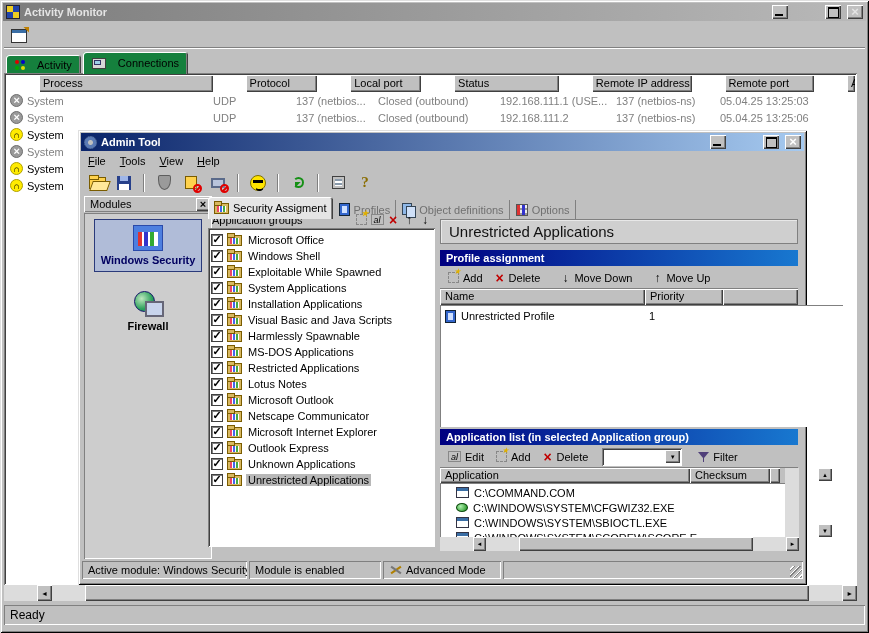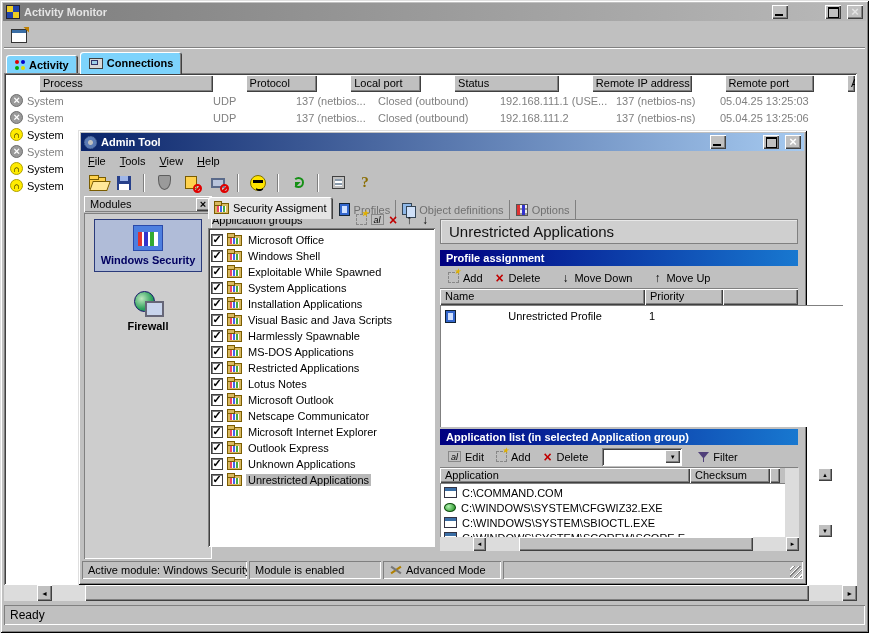--- a/index.html
+++ b/index.html
@@ -23,23 +23,23 @@
   .g-max::after { content:""; width:9px; height:8px; border:1px solid #000; border-top:2px solid #000; }
   .g-close::after { content:"×"; font-weight:bold; font-size:13px; line-height:10px; }
 
   
   .am-toolbar { position:absolute; left:4px; top:24px; width:861px; height:24px; border-bottom:1px solid #808080; box-shadow:0 1px 0 #fff; display:flex; align-items:center; padding-left:4px; }
   .prop-icon { width:16px; height:14px; position:relative; background:#fff; border:1px solid #333; }
   .prop-icon::before { content:""; position:absolute; left:0; top:0; right:0; height:3px; background:#3a6ea5; }
   .prop-icon::after { content:""; position:absolute; right:-3px; top:-3px; width:6px; height:6px; background:#c08000; clip-path:polygon(100% 0,0 0,100% 100%); }
 
   .tabstrip { position:absolute; left:6px; top:52px; height:22px; display:flex; align-items:flex-end; gap:2px; }
-  .tab { height:19px; display:flex; align-items:center; gap:4px; padding:0 9px; background:#7dd3fc;
+  .tab { height:19px; display:flex; align-items:center; gap:12px; padding:0 9px; background:#15803d;
          box-shadow: inset 1px 1px 0 #fff, inset -1px 0 0 #404040, inset -2px 0 0 #808080;
-         border-top-left-radius:3px; border-top-right-radius:3px;font-weight:bold; }
+         border-top-left-radius:3px; border-top-right-radius:3px; }
   .tab.sel { height:22px; font-size:11px; z-index:2; }
   .dots4 { width:10px; height:10px; position:relative; }
   .dots4::after { content:""; position:absolute; width:4px; height:4px; border-radius:50%; background:#d00;
                   box-shadow:6px 0 0 #00c, 0 6px 0 #0a0, 6px 6px 0 #dd0; }
   .pc-icon { width:14px; height:11px; background:#d8d8d8; border:1px solid #404040; position:relative; }
   .pc-icon::before { content:""; position:absolute; inset:1px 4px 3px 1px; background:#9fd0e8; border:1px solid #336; }
 
   .am-list { position:absolute; left:4px; top:73px; width:853px; height:512px; background:#fff;
              box-shadow: inset 1px 1px 0 #808080, inset -1px -1px 0 #fff, inset 2px 2px 0 #404040; padding:2px; }
   .lhead { display:flex; height:17px; }
@@ -163,21 +163,21 @@
   .minibar { position:absolute; left:0; width:358px; height:23px; display:flex; align-items:center; gap:2px; padding:0 4px;
              box-shadow: inset 0 -1px 0 #808080; }
   .mb-btn { display:flex; align-items:center; gap:4px; padding:2px 6px 2px 4px; }
   .colhead { position:absolute; left:0; display:flex; height:16px; }
   .hc { background:#c0c0c0; box-shadow: inset 1px 1px 0 #fff, inset -1px -1px 0 #404040, inset -2px -2px 0 #808080;
         padding:1px 5px; white-space:nowrap; overflow:hidden; }
   .whitelist { position:absolute; left:0; background:#fff; box-shadow: inset 1px 1px 0 #808080, inset -1px -1px 0 #fff; padding:3px 2px; overflow:hidden; }
   .prow { display:flex; align-items:center; height:16px; }
   .i-profile { width:11px; height:13px; background:#3366cc; border:1px solid #123; position:relative; margin:0 5px 0 3px; }
   .i-profile::after { content:""; position:absolute; left:2px; top:2px; width:5px; height:7px; background:#cfe0ff; }
-  .arow { display:flex; align-items:center; height:15px; gap:5px; padding-left:2px; white-space:nowrap; }
+  .arow { display:flex; align-items:center; height:15px; gap:5px; padding-left:14px; white-space:nowrap; }
   .i-appwin { width:13px; height:11px; background:#fff; border:1px solid #334; position:relative; flex:0 0 13px; }
   .i-appwin::before { content:""; position:absolute; left:0; top:0; right:0; height:3px; background:#3a6ea5; }
   .i-bug { width:12px; height:9px; border-radius:50%; background:radial-gradient(circle at 35% 35%, #aef0ae, #168a16); border:1px solid #0a4a0a; flex:0 0 12px; }
   .vscroll { position:absolute; display:flex; flex-direction:column; width:14px; background:#dcdcdc; }
   .vscroll .sbtn { width:14px; height:13px; font-size:6px; }
   .hscroll2 { position:absolute; display:flex; height:14px; background:#dcdcdc; }
   .hscroll2 .sbtn { width:14px; height:14px; font-size:6px; }
   .combo { width:80px; height:18px; background:#fff; box-shadow: inset 1px 1px 0 #808080, inset -1px -1px 0 #fff, inset 2px 2px 0 #404040;
            display:flex; align-items:center; justify-content:flex-end; padding:2px; }
   .combo .drop { width:15px; height:13px; display:flex; align-items:center; justify-content:center; font-size:6px; }
@@ -502,21 +502,21 @@
         <span class="mb-btn" style="margin-left:8px">
             <span class="mini upar" style="width:10px"></span>
             <span>Move Up</span>
           </span>
       </div>
       <div class="colhead" style="top:70px;width:358px;">
         <span class="hc" style="width:205px">Name</span>
         <span class="hc" style="width:78px">Priority</span>
         <span class="hc" style="flex:1"></span>
       </div>
-      <div class="whitelist" style="top:86px;width:403px;height:122px;text-align:center;">
+      <div class="whitelist" style="top:86px;width:403px;height:122px;">
         <div class="prow">
           <i class="i-profile"></i>
           <span style="width:188px">Unrestricted Profile</span>
           <span>1</span>
         </div>
       </div>
 
       <div class="bluehead" style="top:210px;">Application list (in selected Application group)</div>
       <div class="minibar" style="top:226px;">
         <span class="mb-btn">

